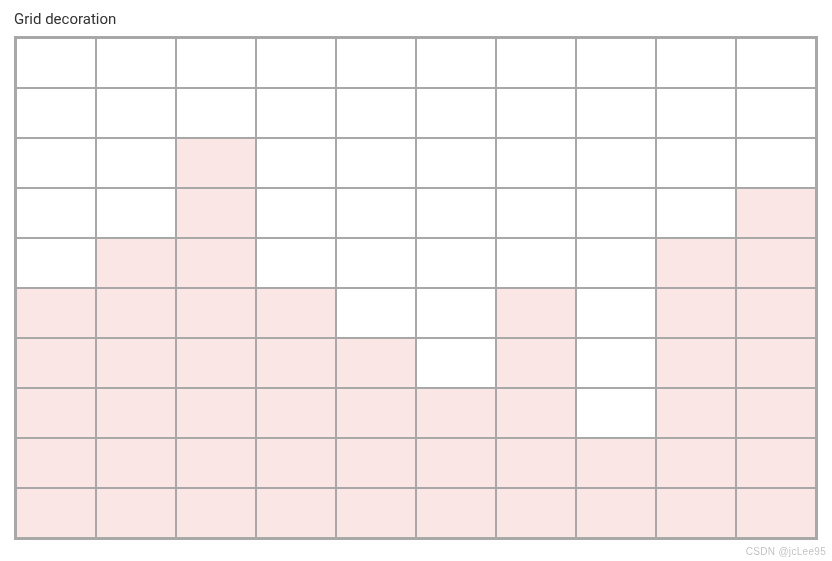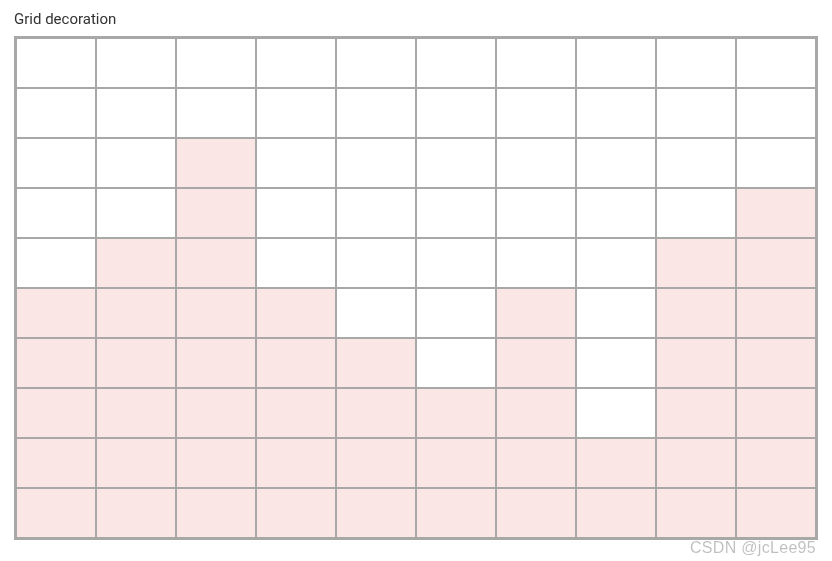--- a/index.html
+++ b/index.html
@@ -26,22 +26,22 @@
     .cell {
       border: 1px solid #a8a8a8;
       background: #fff;
     }
     .cell.filled {
       background: #fae6e5;
     }
     .watermark {
       position: fixed;
       bottom: 4px;
-      right: 16px;
-      font-size: 16px;
+      right: 6px;
+      font-size: 10px;
       color: rgba(0,0,0,0.25);
       font-family: Arial, sans-serif;
       letter-spacing: 0.3px;
     }
   </style>
 </head>
 <body>
 
 <div class="title">Grid decoration</div>
 

